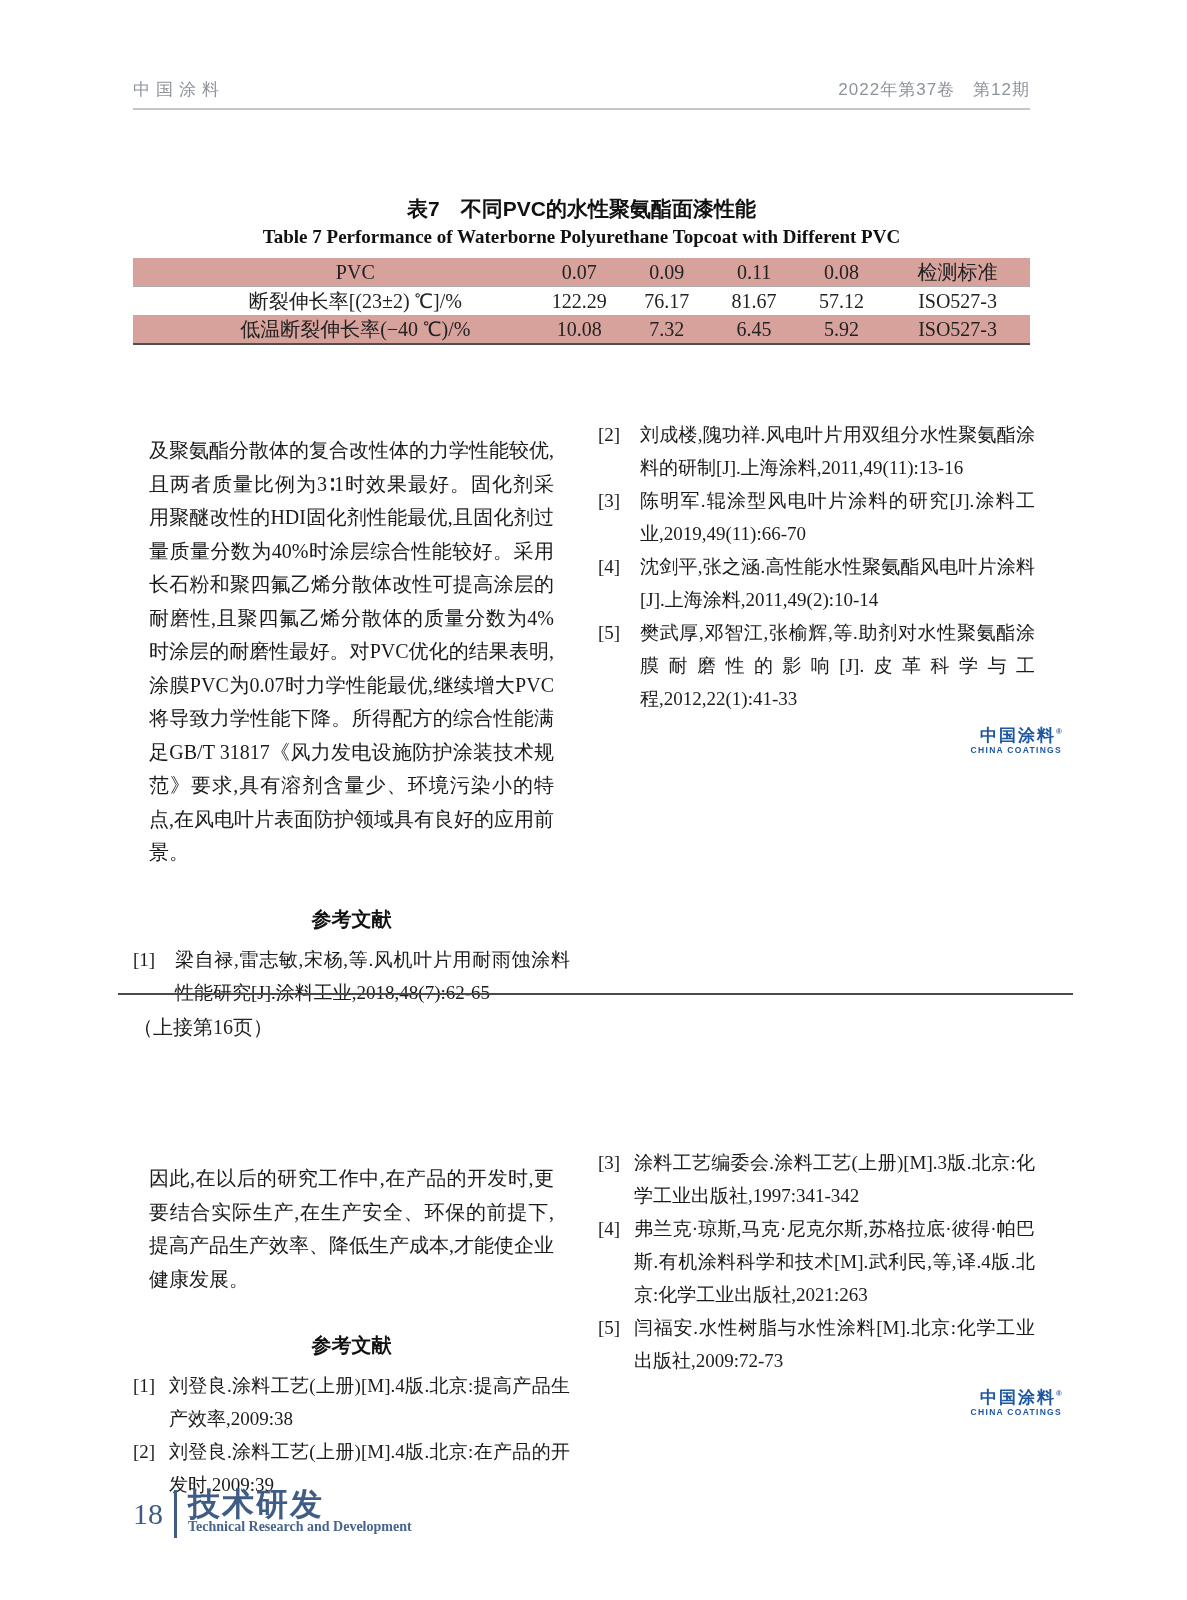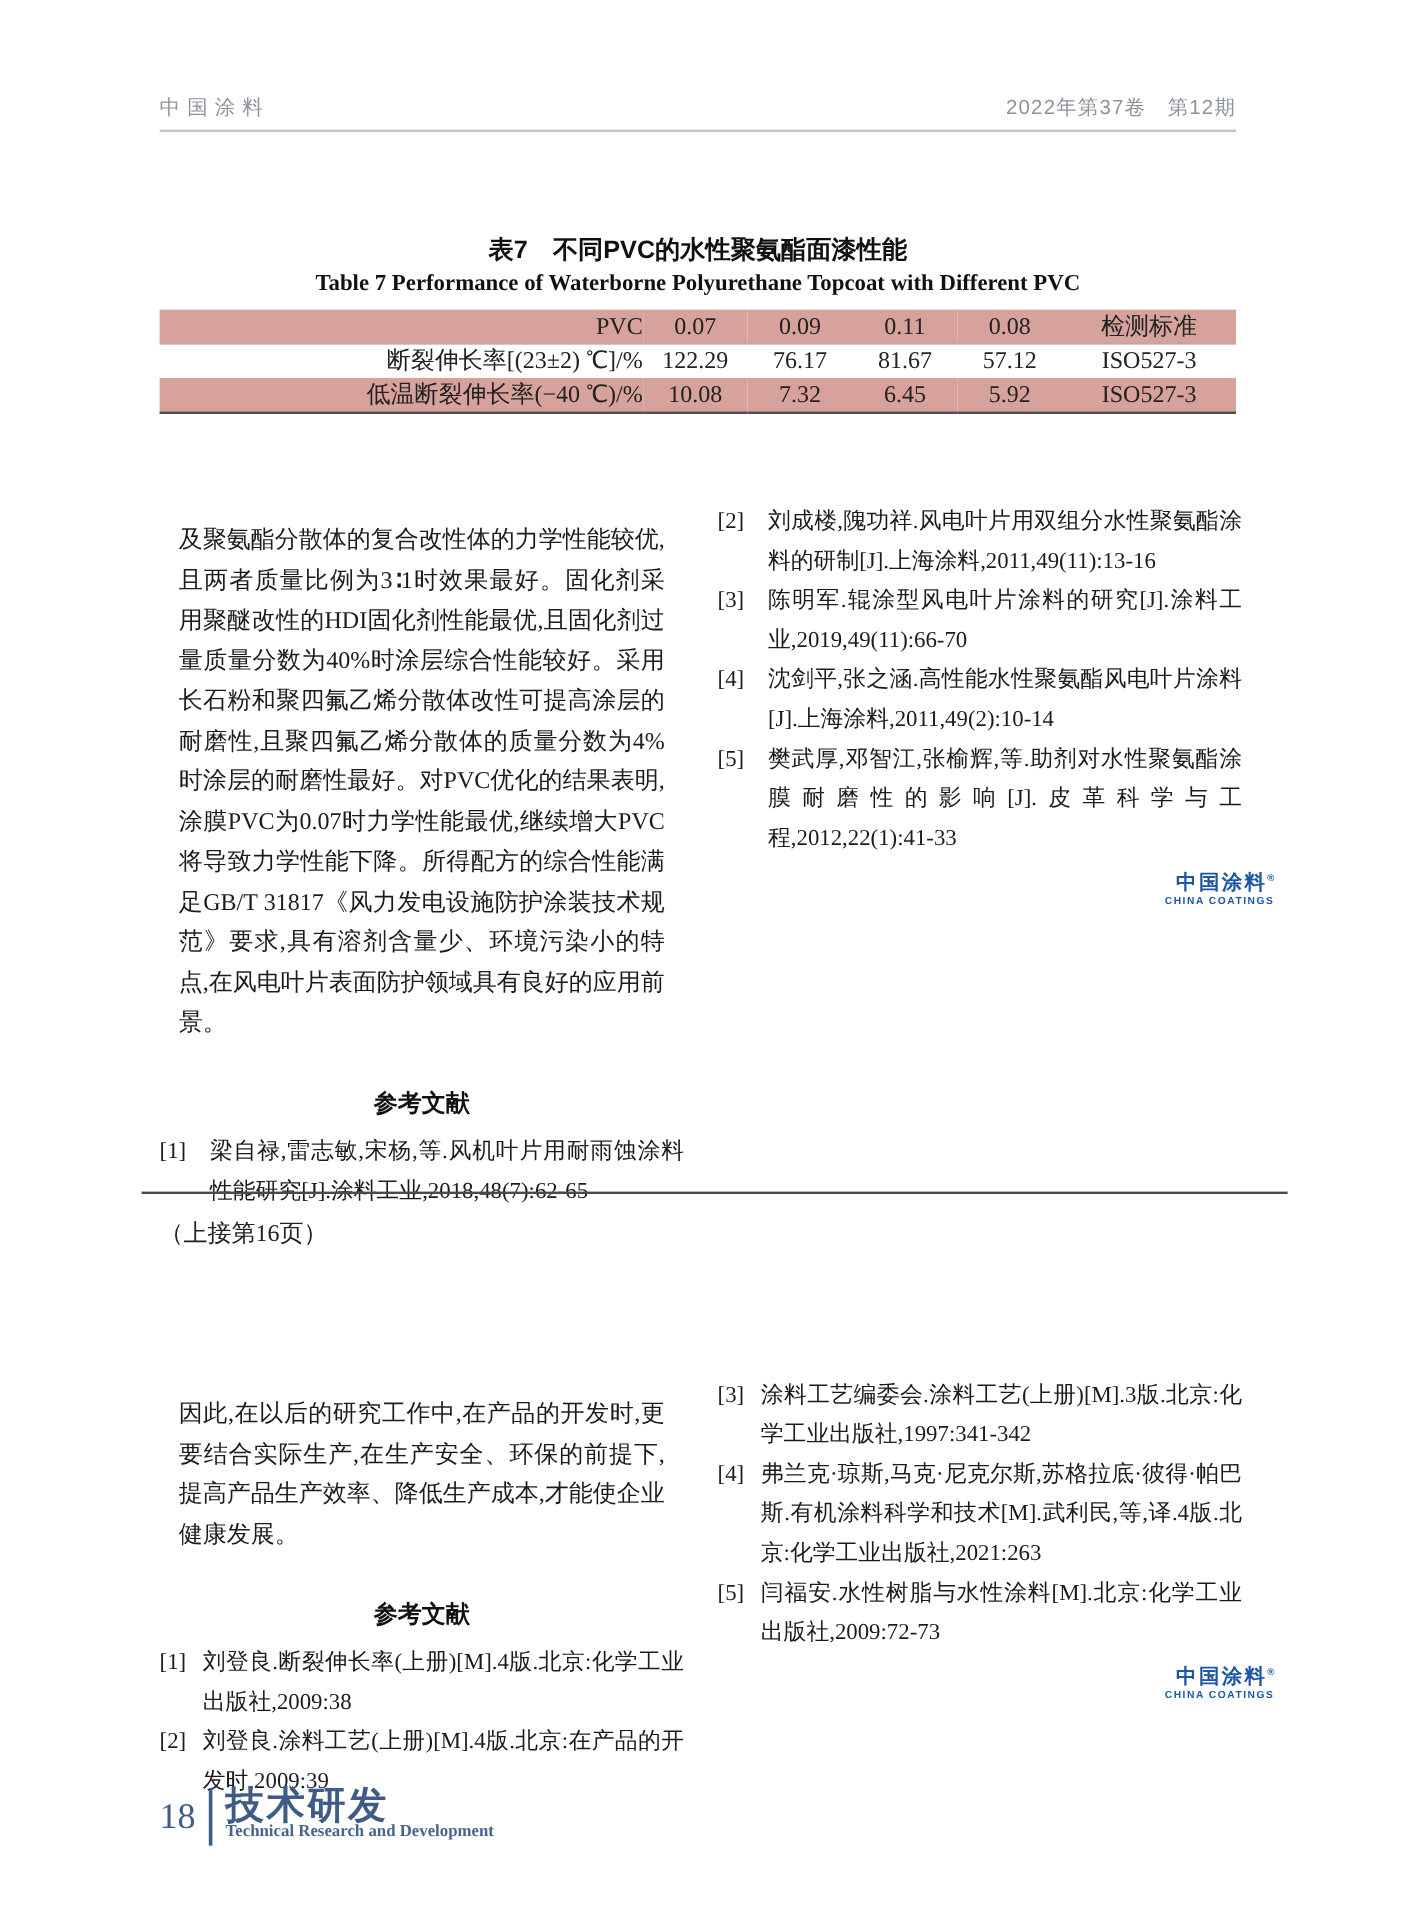--- a/index.html
+++ b/index.html
@@ -31,21 +31,21 @@
   }
   table.perf {
     width:100%; border-collapse:collapse; margin-top:8px;
     font-size:20px; table-layout:fixed; border-bottom:2px solid #4f4f4f;
   }
   table.perf th, table.perf td {
     height:28px; padding:0; font-weight:normal; text-align:center;
     vertical-align:middle; line-height:28px; color:#222;
   }
   table.perf th:nth-child(1), table.perf td:nth-child(1) {
-    width:42.3%; text-align:right; padding-left:42px;
+    width:42.3%; text-align:center; padding-left:42px;
   }
   table.perf th:nth-child(2), table.perf td:nth-child(2),
   table.perf th:nth-child(3), table.perf td:nth-child(3),
   table.perf th:nth-child(4), table.perf td:nth-child(4),
   table.perf th:nth-child(5), table.perf td:nth-child(5) { width:10.2%; }
   table.perf th:nth-child(6), table.perf td:nth-child(6) { width:16.9%; }
   table.perf thead tr { background:#d7a29c; border-bottom:1px solid #adadad; }
   table.perf tbody tr.pink { background:#d7a29c; }
 
   
@@ -182,21 +182,21 @@
   <div class="divider"></div>
   <div class="continuation">（上接第16页）</div>
 
   <section class="twocol sec2">
     <div class="col">
       <p class="body-text">因此,在以后的研究工作中,在产品的开发时,更要结合实际生产,在生产安全、环保的前提下,提高产品生产效率、降低生产成本,才能使企业健康发展。</p>
       <h3 class="ref-heading">参考文献</h3>
       <div class="ref-list">
           <div class="ref-item">
             <span class="ref-label">[1]</span>
-            <div class="ref-text">刘登良.断裂伸长率(上册)[M].4版.北京:化学工业出版社,2009:38</div>
+            <div class="ref-text">刘登良.涂料工艺(上册)[M].4版.北京:提高产品生产效率,2009:38</div>
           </div>
           <div class="ref-item">
             <span class="ref-label">[2]</span>
             <div class="ref-text">刘登良.涂料工艺(上册)[M].4版.北京:在产品的开发时,2009:39</div>
           </div>
         </div>
     </div>
     <div class="col">
       <div class="ref-list">
           <div class="ref-item">

